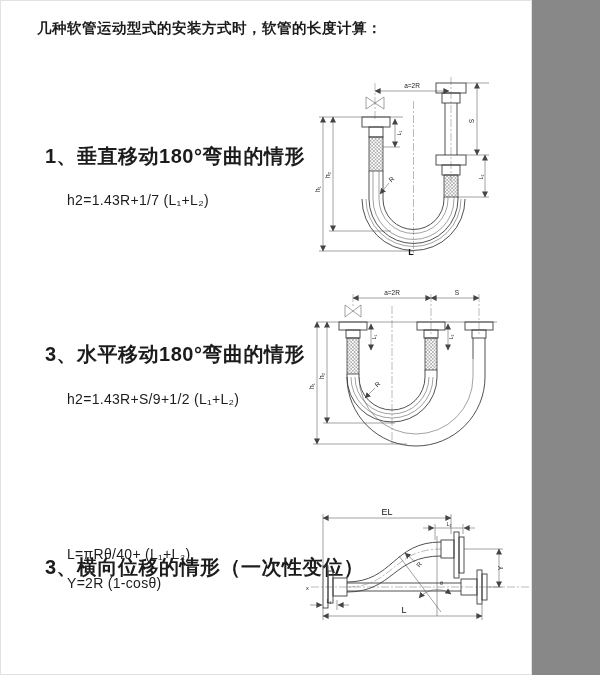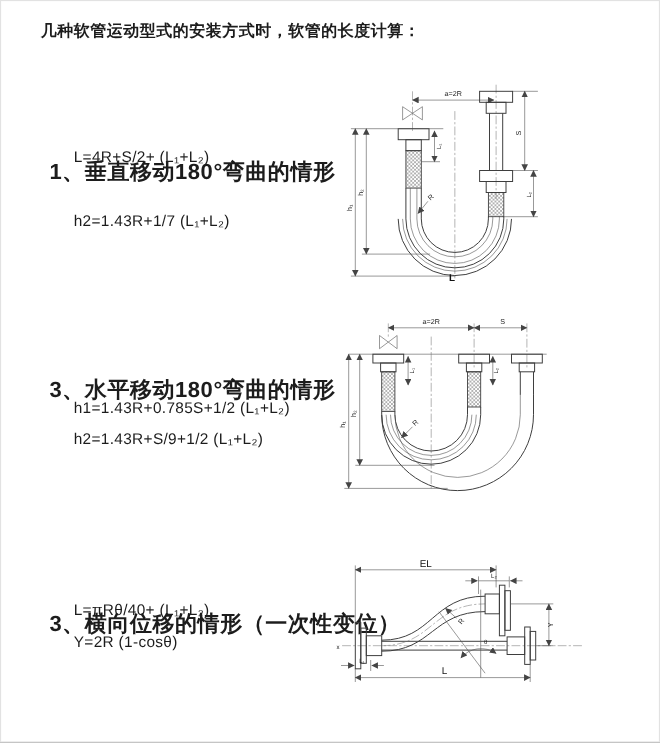--- a/index.html
+++ b/index.html
@@ -1,17 +1,17 @@
 <!DOCTYPE html>
 <html><head>
 <meta charset="utf-8">
 <style>
   html,body{margin:0;padding:0;background:#888;}
   .page{
-    position:relative;width:600px;height:675px;background:#ffffff;
+    position:relative;width:532px;height:675px;background:#ffffff;
     font-family:"Liberation Sans","DejaVu Sans",sans-serif;color:#1c1c1c;
     border:1px solid #e2e2e2;box-sizing:border-box;overflow:hidden;
   }
   .title{position:absolute;left:36px;top:18px;font-size:14.5px;font-weight:700;letter-spacing:.5px;}
   .sec-heading{position:absolute;font-size:20px;font-weight:700;letter-spacing:.5px;margin-top:38px;}
   .formula{position:absolute;font-size:14px;font-weight:500;letter-spacing:.3px;}
   .dia{position:absolute;}
   svg{overflow:visible;}
   .dr{stroke:#3d3d3d;stroke-width:.9;fill:none;}
   .thin{stroke:#555;stroke-width:.55;fill:none;}
@@ -34,21 +34,20 @@
       </marker>
       <pattern id="hatch" width="3.4" height="3.4" patternUnits="userSpaceOnUse">
         <path d="M0,0 l3.4,3.4 M3.4,0 l-3.4,3.4" stroke="#777" stroke-width=".5"></path>
       </pattern>
     </defs>
   </svg>
 
   <div class="title">几种软管运动型式的安装方式时，软管的长度计算：</div>
 
   <div class="sec-heading" style="left:44px;top:104px">1、垂直移动180°弯曲的情形</div>
-  <div class="formula" style="left:66px;top:133px">L=4R+S/2+ (L₁+L₂)</div>
   <div class="formula" style="left:66px;top:191px">h2=1.43R+1/7 (L₁+L₂)</div>
 
   <div class="dia" style="left:310px;top:70px">
     <svg width="232" height="186" viewBox="0 0 232 186">
 
       <g>
         <line class="dim" x1="64" y1="20" x2="138" y2="20" marker-start="url(#arrow)" marker-end="url(#arrow)"></line>
         <text class="dlab" x="101" y="16.5" text-anchor="middle">a=2R</text>
       </g>
 
@@ -118,21 +117,20 @@
       <g>
         <line class="dim" x1="78" y1="112" x2="69" y2="123" marker-end="url(#arrow)"></line>
         <text class="dlab" transform="translate(82,110) rotate(-42)" text-anchor="middle">R</text>
       </g>
 
       <text class="dlab-lg" x="100" y="184" text-anchor="middle" font-weight="bold">L</text>
     </svg>
   </div>
 
   <div class="sec-heading" style="left:44px;top:302px">3、水平移动180°弯曲的情形</div>
-  <div class="formula" style="left:66px;top:361px">h1=1.43R+0.785S+1/2 (L₁+L₂)</div>
   <div class="formula" style="left:66px;top:390px">h2=1.43R+S/9+1/2 (L₁+L₂)</div>
 
   <div class="dia" style="left:306px;top:283px">
     <svg width="240" height="165" viewBox="0 0 240 165">
 
       <g>
         <line class="dim" x1="46" y1="14" x2="124" y2="14" marker-start="url(#arrow)" marker-end="url(#arrow)"></line>
         <text class="dlab" x="85" y="10.5" text-anchor="middle">a=2R</text>
       </g>
       <g>

